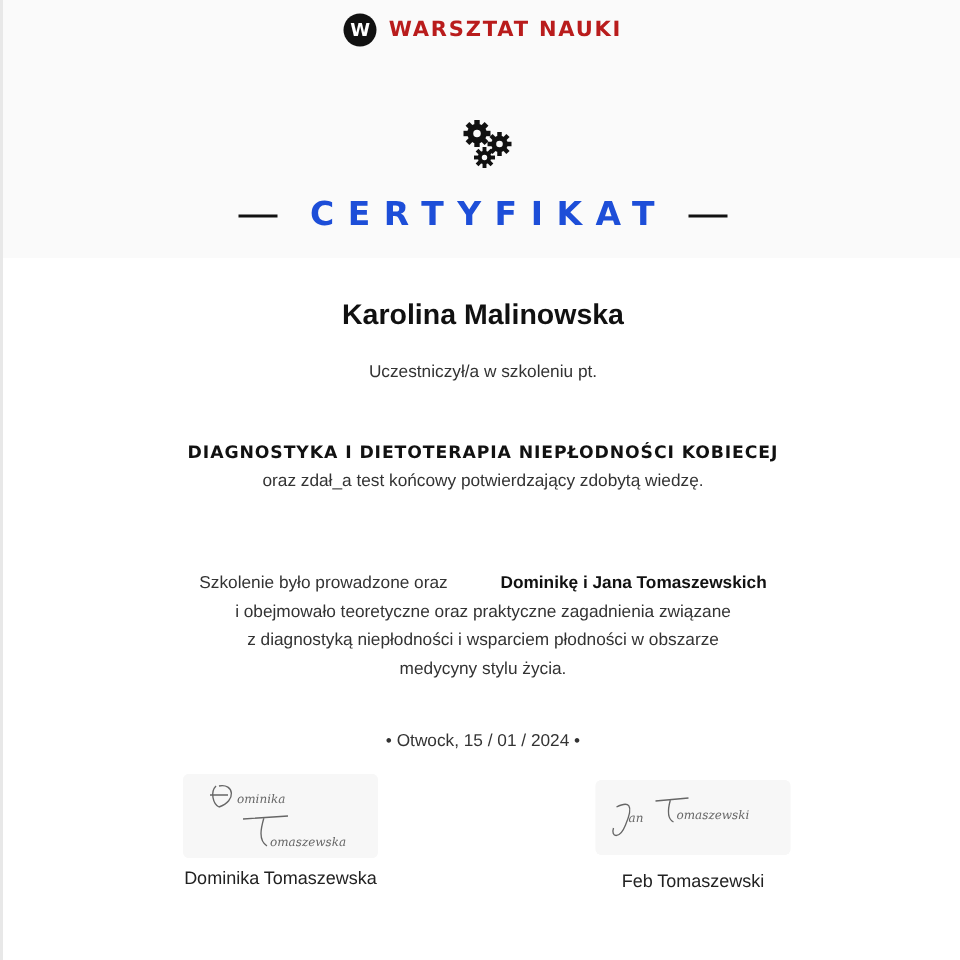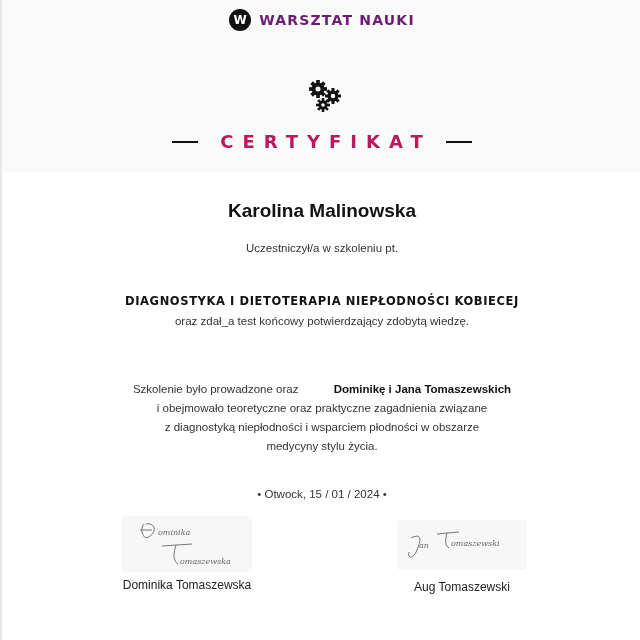--- a/index.html
+++ b/index.html
@@ -2,25 +2,25 @@
 <html><head>
   <meta charset="utf-8">
   <style>
     * { margin: 0; padding: 0; box-sizing: border-box; }
     html, body { width: 640px; height: 640px; background: #ffffff; overflow: hidden; }
     body { font-family: "DejaVu Sans", sans-serif; color: #1a1a1a; position: relative; }
     .page { position: absolute; left: 0; top: 0; width: 640px; height: 640px; background: #ffffff; border-left: 2px solid #e8e8e8; }
     .top-band { position: absolute; left: 0; top: 0; width: 640px; height: 172px; background: #fafafa; }
     .brand { position: absolute; top: 9px; left: 0; width: 640px; display: flex; justify-content: center; align-items: center; gap: 8px; }
     .brand-logo { width: 22px; height: 22px; border-radius: 50%; background: #111; color: #fff; display: flex; align-items: center; justify-content: center; font-family: "DejaVu Sans", sans-serif; font-weight: bold; font-size: 12px; }
-    .brand-name { font-family: "DejaVu Sans", sans-serif; font-size: 14px; letter-spacing: 1.2px; color: #701a75; font-weight: 600; }
+    .brand-name { font-family: "DejaVu Sans", sans-serif; font-size: 14px; letter-spacing: 1.2px; color: #b91c1c; font-weight: 600; }
     .gears { position: absolute; left: 305px; top: 79px; width: 36px; height: 34px; }
     .title-row { position: absolute; top: 131px; left: 0; width: 640px; display: flex; justify-content: center; align-items: center; }
     .title-dash { width: 26px; height: 2px; background: #111; }
-    .title { font-family: "DejaVu Sans", sans-serif; font-weight: bold; font-size: 18px; letter-spacing: 9px; color: #be185d; margin: 0 14px 0 22px; }
+    .title { font-family: "DejaVu Sans", sans-serif; font-weight: bold; font-size: 22px; letter-spacing: 9px; color: #1d4ed8; margin: 0 14px 0 22px; }
     .recipient { position: absolute; top: 200px; left: 0; width: 640px; text-align: center; font-family: "Liberation Sans", sans-serif; font-size: 19px; font-weight: 600; color: #111; }
     .participated { position: absolute; top: 242px; left: 0; width: 640px; text-align: center; font-family: "Liberation Sans", sans-serif; font-size: 11.5px; color: #333; }
     .course { position: absolute; top: 294px; left: 0; width: 640px; text-align: center; font-family: "DejaVu Sans", sans-serif; font-size: 11.5px; font-weight: 600; letter-spacing: 0.6px; color: #111; }
     .passed { position: absolute; top: 315px; left: 0; width: 640px; text-align: center; font-family: "Liberation Sans", sans-serif; font-size: 11.5px; color: #333; }
     .description { position: absolute; top: 380px; left: 0; width: 640px; text-align: center; font-family: "Liberation Sans", sans-serif; font-size: 11.5px; line-height: 19px; color: #333; }
     .description b { color: #111; font-weight: bold; margin-left: 32px; }
     .place-date { position: absolute; top: 488px; left: 0; width: 640px; text-align: center; font-family: "Liberation Sans", sans-serif; font-size: 11.5px; color: #333; }
     .sig { position: absolute; text-align: center; }
     .sig-left { left: 110px; top: 516px; width: 150px; }
     .sig-right { left: 385px; top: 520px; width: 150px; }
@@ -117,15 +117,15 @@
   </div>
 
   <div class="sig sig-right">
     <svg class="sig-image" viewBox="0 0 130 50">
       <rect width="130" height="50" fill="#f7f7f7"></rect>
       <path d="M14 18 C22 14, 26 16, 20 30 C16 40, 10 38, 12 32" stroke="#666" stroke-width="0.9" fill="none"></path>
       <text x="22" y="28" font-family="DejaVu Serif, serif" font-style="italic" font-size="8" fill="#666">an</text>
       <path d="M40 14 L62 12 M50 13 C48 20, 48 26, 52 28" stroke="#666" stroke-width="0.9" fill="none"></path>
       <text x="54" y="26" font-family="DejaVu Serif, serif" font-style="italic" font-size="8" fill="#666">omaszewski</text>
     </svg>
-    <div class="sig-name">Aug Tomaszewski</div>
+    <div class="sig-name">Feb Tomaszewski</div>
   </div>
 </div>
 
 </body></html>

